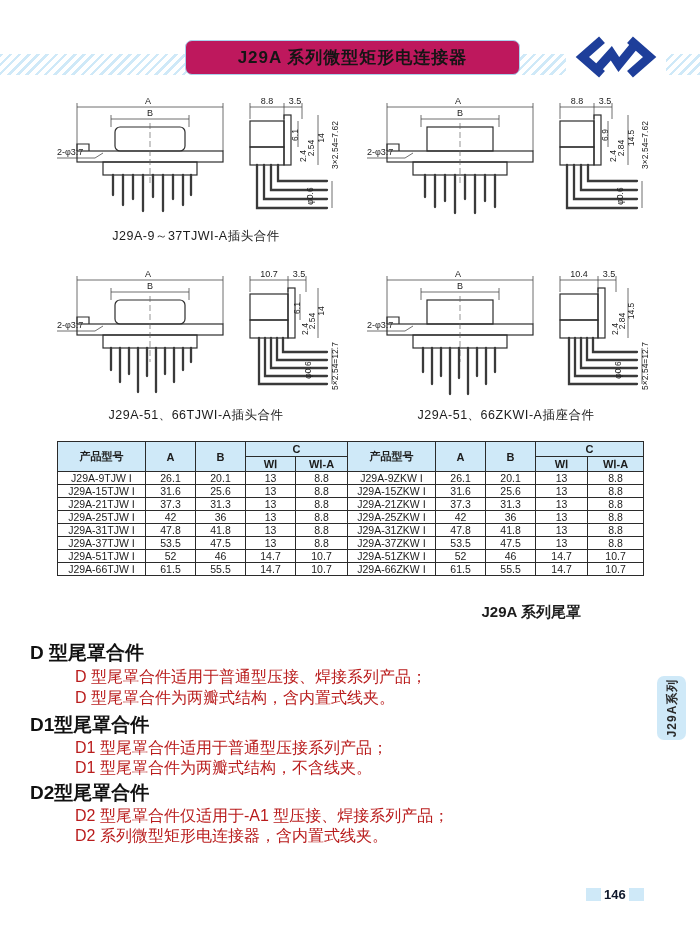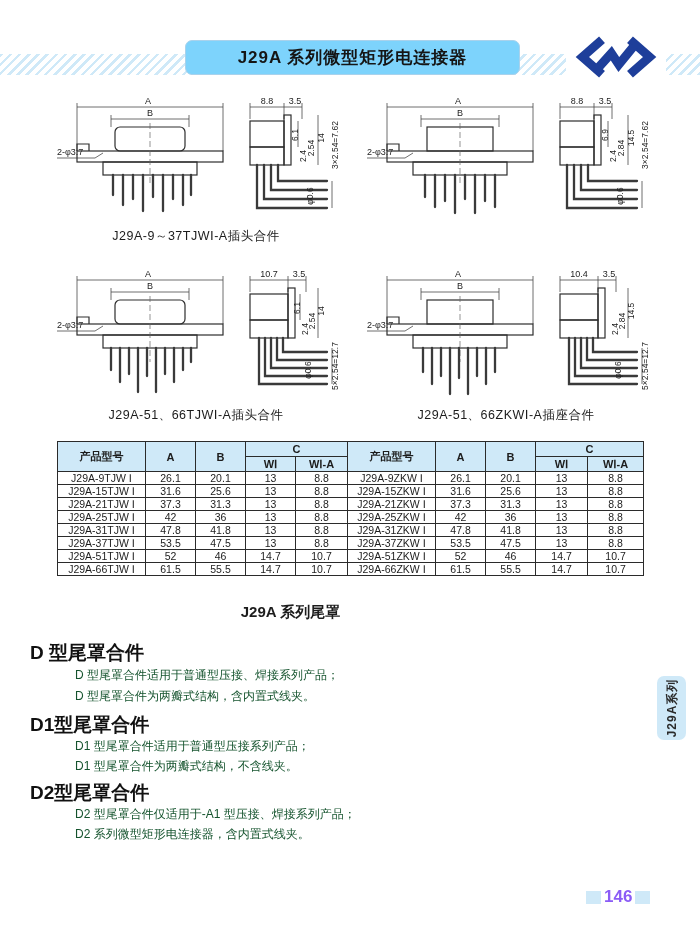--- a/index.html
+++ b/index.html
@@ -4,21 +4,21 @@
 <style>
   * { box-sizing: border-box; }
   html,body { margin:0; padding:0; }
   body {
     width:700px; height:943px; position:relative; background:#ffffff;
     font-family:"Liberation Sans", sans-serif; color:#1c1c1c; overflow:hidden;
   }
   .abs { position:absolute; }
   .hatch { background:repeating-linear-gradient(135deg,#cfe9f8 0 2.5px,#ffffff 2.5px 6.5px); }
   .title-box {
-    left:185px; top:40px; width:335px; height:35px; background:#7dd3fc;
+    left:185px; top:40px; width:335px; height:35px; background:#be185d;
     border:1px solid #a9d2ec; border-radius:7px; display:flex; align-items:center;
     justify-content:center; font-size:17px; font-weight:bold; letter-spacing:1px; color:#151515;
   }
   .fig { position:absolute; }
   .figcap { position:absolute; left:0; right:8px; bottom:0; text-align:center;
     font-size:12.5px; color:#1c1c1c; letter-spacing:0.5px; }
   svg text { font-family:"Liberation Sans",sans-serif; fill:#1c1c1c; font-size:9px; }
   svg text.rot { font-size:8.5px; }
   .draw { stroke:#2e2e2e; stroke-width:1.2; fill:none; }
   .thin { stroke:#4a4a4a; stroke-width:0.8; fill:none; }
@@ -27,31 +27,31 @@
   table.spec {
     position:absolute; left:57px; top:441px; width:586px; border-collapse:collapse;
     font-size:10.5px; table-layout:fixed;border-radius:25px;
   }
   table.spec th, table.spec td {
     border:1px solid #2b2b2b; text-align:center; padding:0; height:13px;
     overflow:hidden; white-space:nowrap;
   }
   table.spec th { background:#cfe9f8; font-weight:bold; font-size:11px; height:15px; }
   .sec-title { font-weight:bold; font-size:19px; color:#111; }
-  .sec-line  { font-size:12px; color:#14532d; }
+  .sec-line  { font-size:16px; color:#b91c1c; }
   .page-tab {
     left:657px; top:676px; width:29px; height:64px; background:#cfe9f8; border-radius:7px;
   }
   .page-tab span {
     position:absolute; left:50%; top:50%; transform:translate(-50%,-50%) rotate(-90deg);
     white-space:nowrap; font-size:12px; font-weight:bold; letter-spacing:1px; color:#2a2a2a;
   }
   .pagenum { left:586px; top:887px; display:flex; align-items:center; }
   .pagenum .blk { width:15px; height:13px; background:#cfe9f8; }
-  .pagenum .num { font-size:17px; font-weight:bold; margin:0 3px; color:#8b5cf6; }
+  .pagenum .num { font-size:13px; font-weight:bold; margin:0 3px; color:#0f172a; }
 </style>
 </head>
 <body>
 
 <div class="abs hatch" style="left:0;top:54px;width:700px;height:21px"></div>
 <div class="abs" style="left:566px;top:50px;width:100px;height:29px;background:#fff"></div>
 <div class="abs title-box">
   <span>J29A 系列微型矩形电连接器</span>
 </div>
 <svg class="abs" style="left:574px;top:36px" width="84" height="42" viewBox="0 0 90 45">
@@ -445,21 +445,21 @@
         <td>10.7</td>
         <td>J29A-66ZKW Ⅰ</td>
         <td>61.5</td>
         <td>55.5</td>
         <td>14.7</td>
         <td>10.7</td>
       </tr>
     </tbody>
 </table>
 
-<div class="abs" style="left:0;top:603px;width:581px;text-align:center;font-size:15px;font-weight:bold">J29A 系列尾罩</div>
+<div class="abs" style="left:0;top:603px;width:581px;text-align:right;font-size:15px;font-weight:bold">J29A 系列尾罩</div>
 
 <div class="abs sec-title" style="left:30px;top:640px">D 型尾罩合件</div>
 <div class="abs sec-line" style="left:75px;top:667px">D 型尾罩合件适用于普通型压接、焊接系列产品；</div>
 <div class="abs sec-line" style="left:75px;top:688px">D 型尾罩合件为两瓣式结构，含内置式线夹。</div>
 
 <div class="abs sec-title" style="left:30px;top:712px">D1型尾罩合件</div>
 <div class="abs sec-line" style="left:75px;top:738px">D1 型尾罩合件适用于普通型压接系列产品；</div>
 <div class="abs sec-line" style="left:75px;top:758px">D1 型尾罩合件为两瓣式结构，不含线夹。</div>
 
 <div class="abs sec-title" style="left:30px;top:780px">D2型尾罩合件</div>

